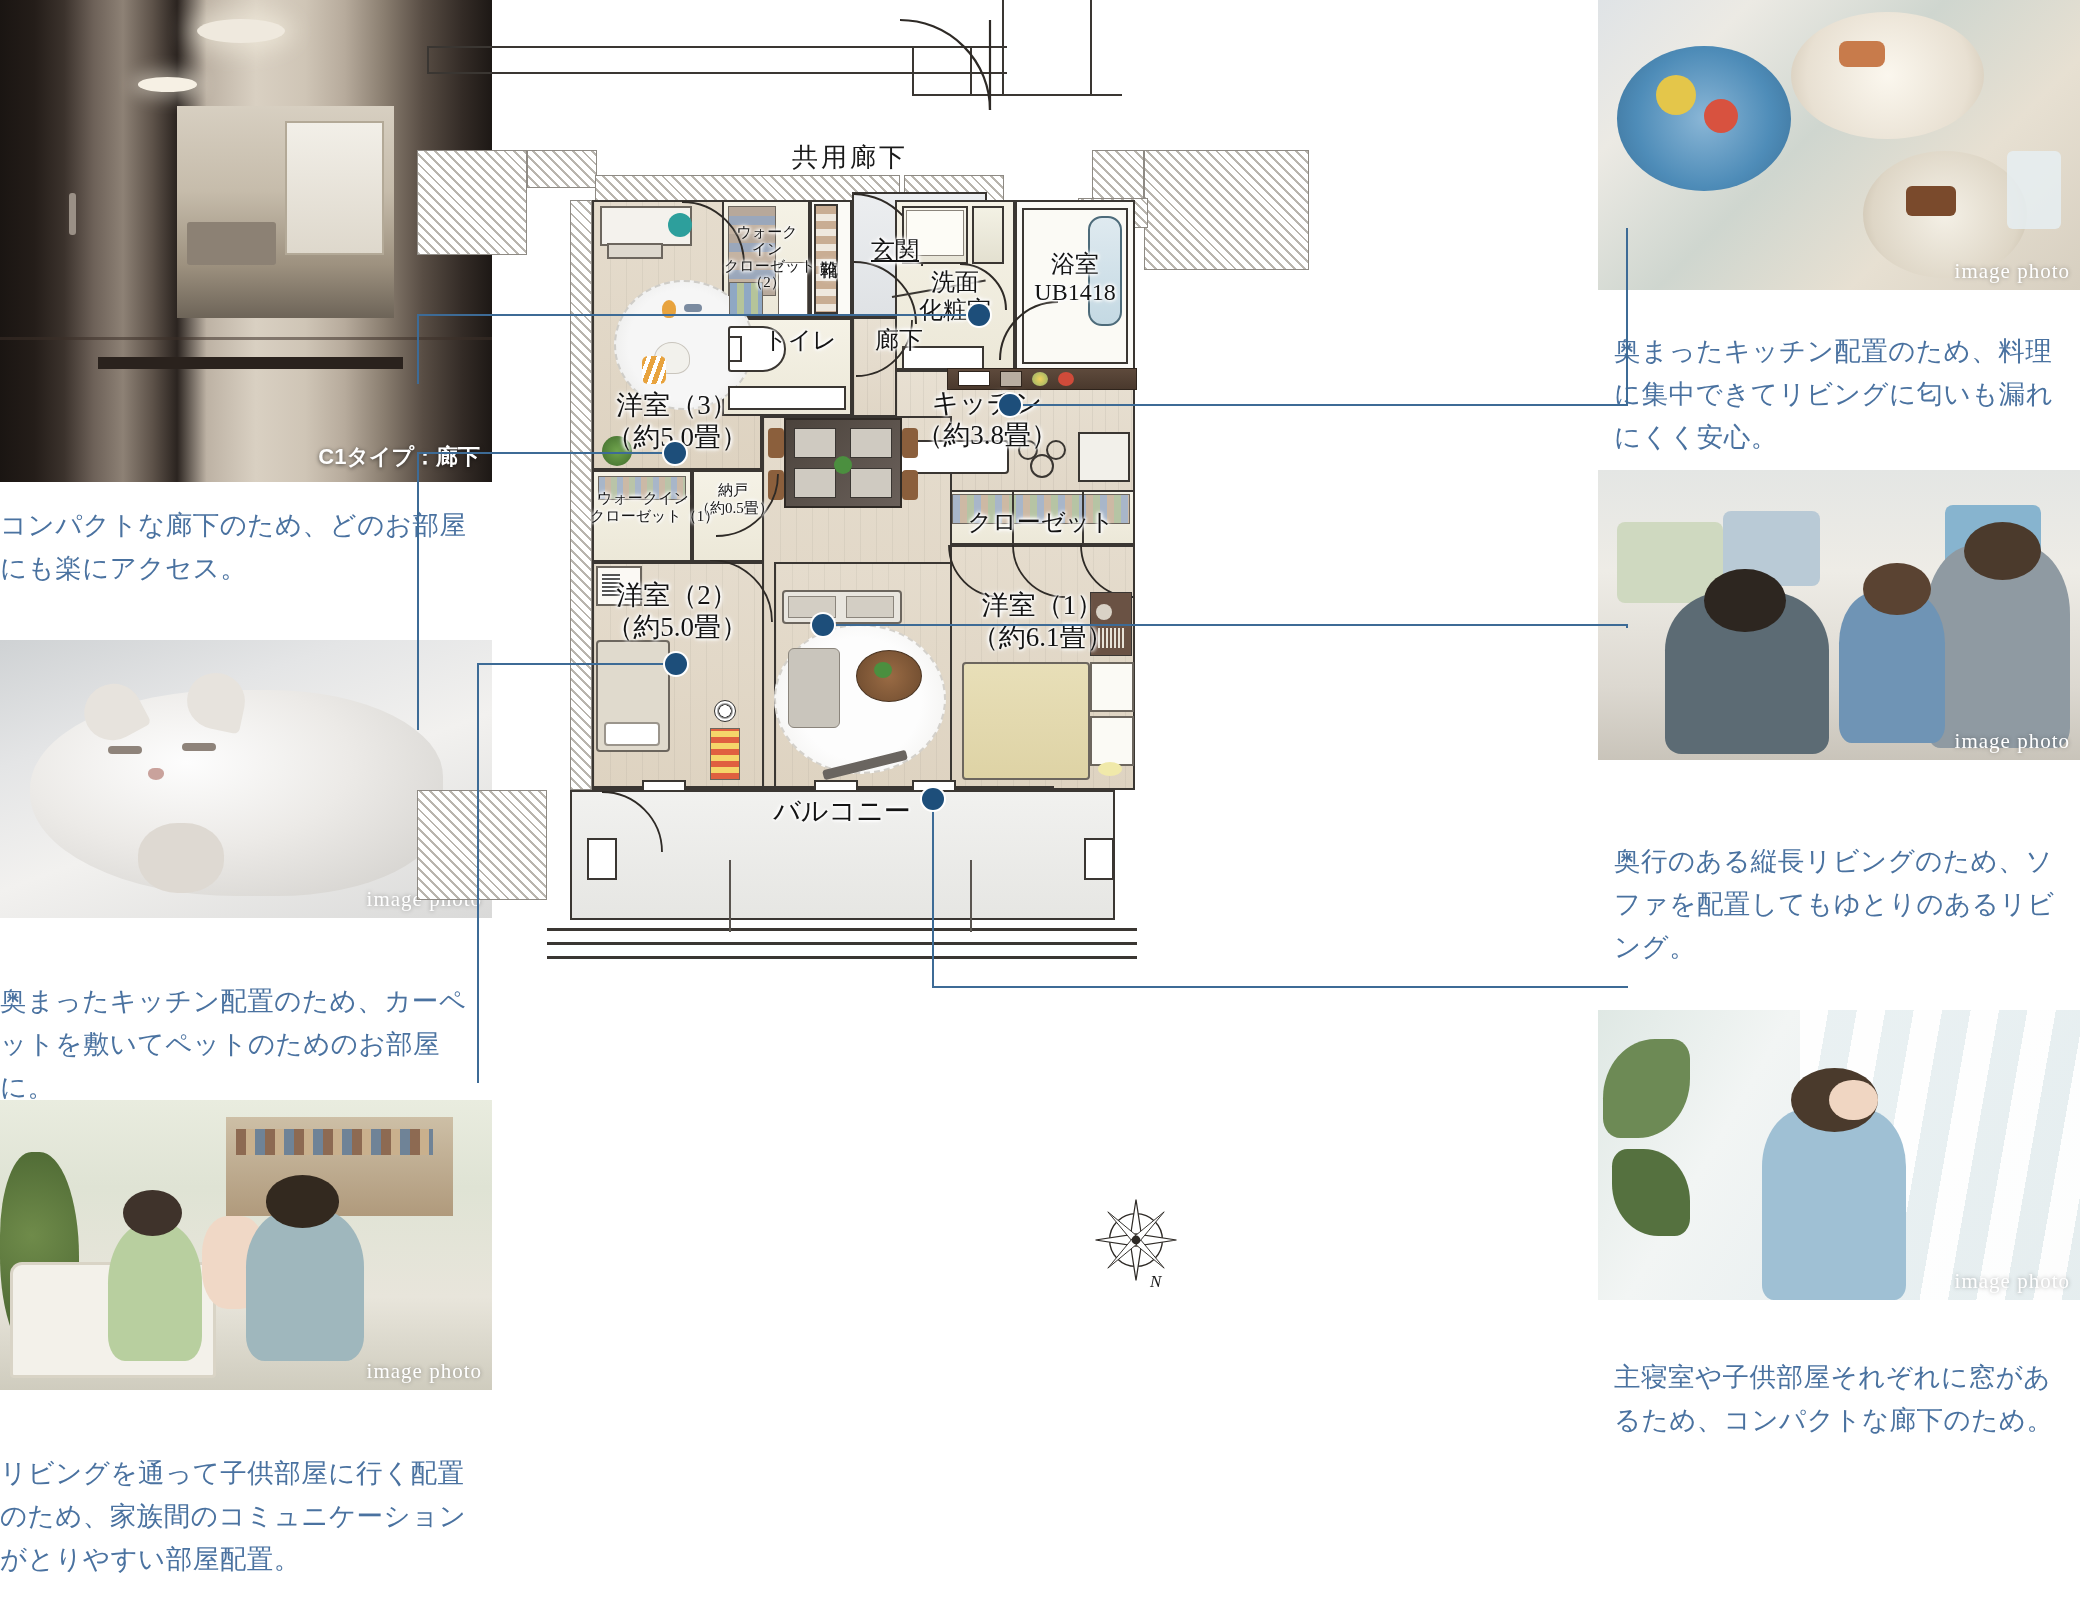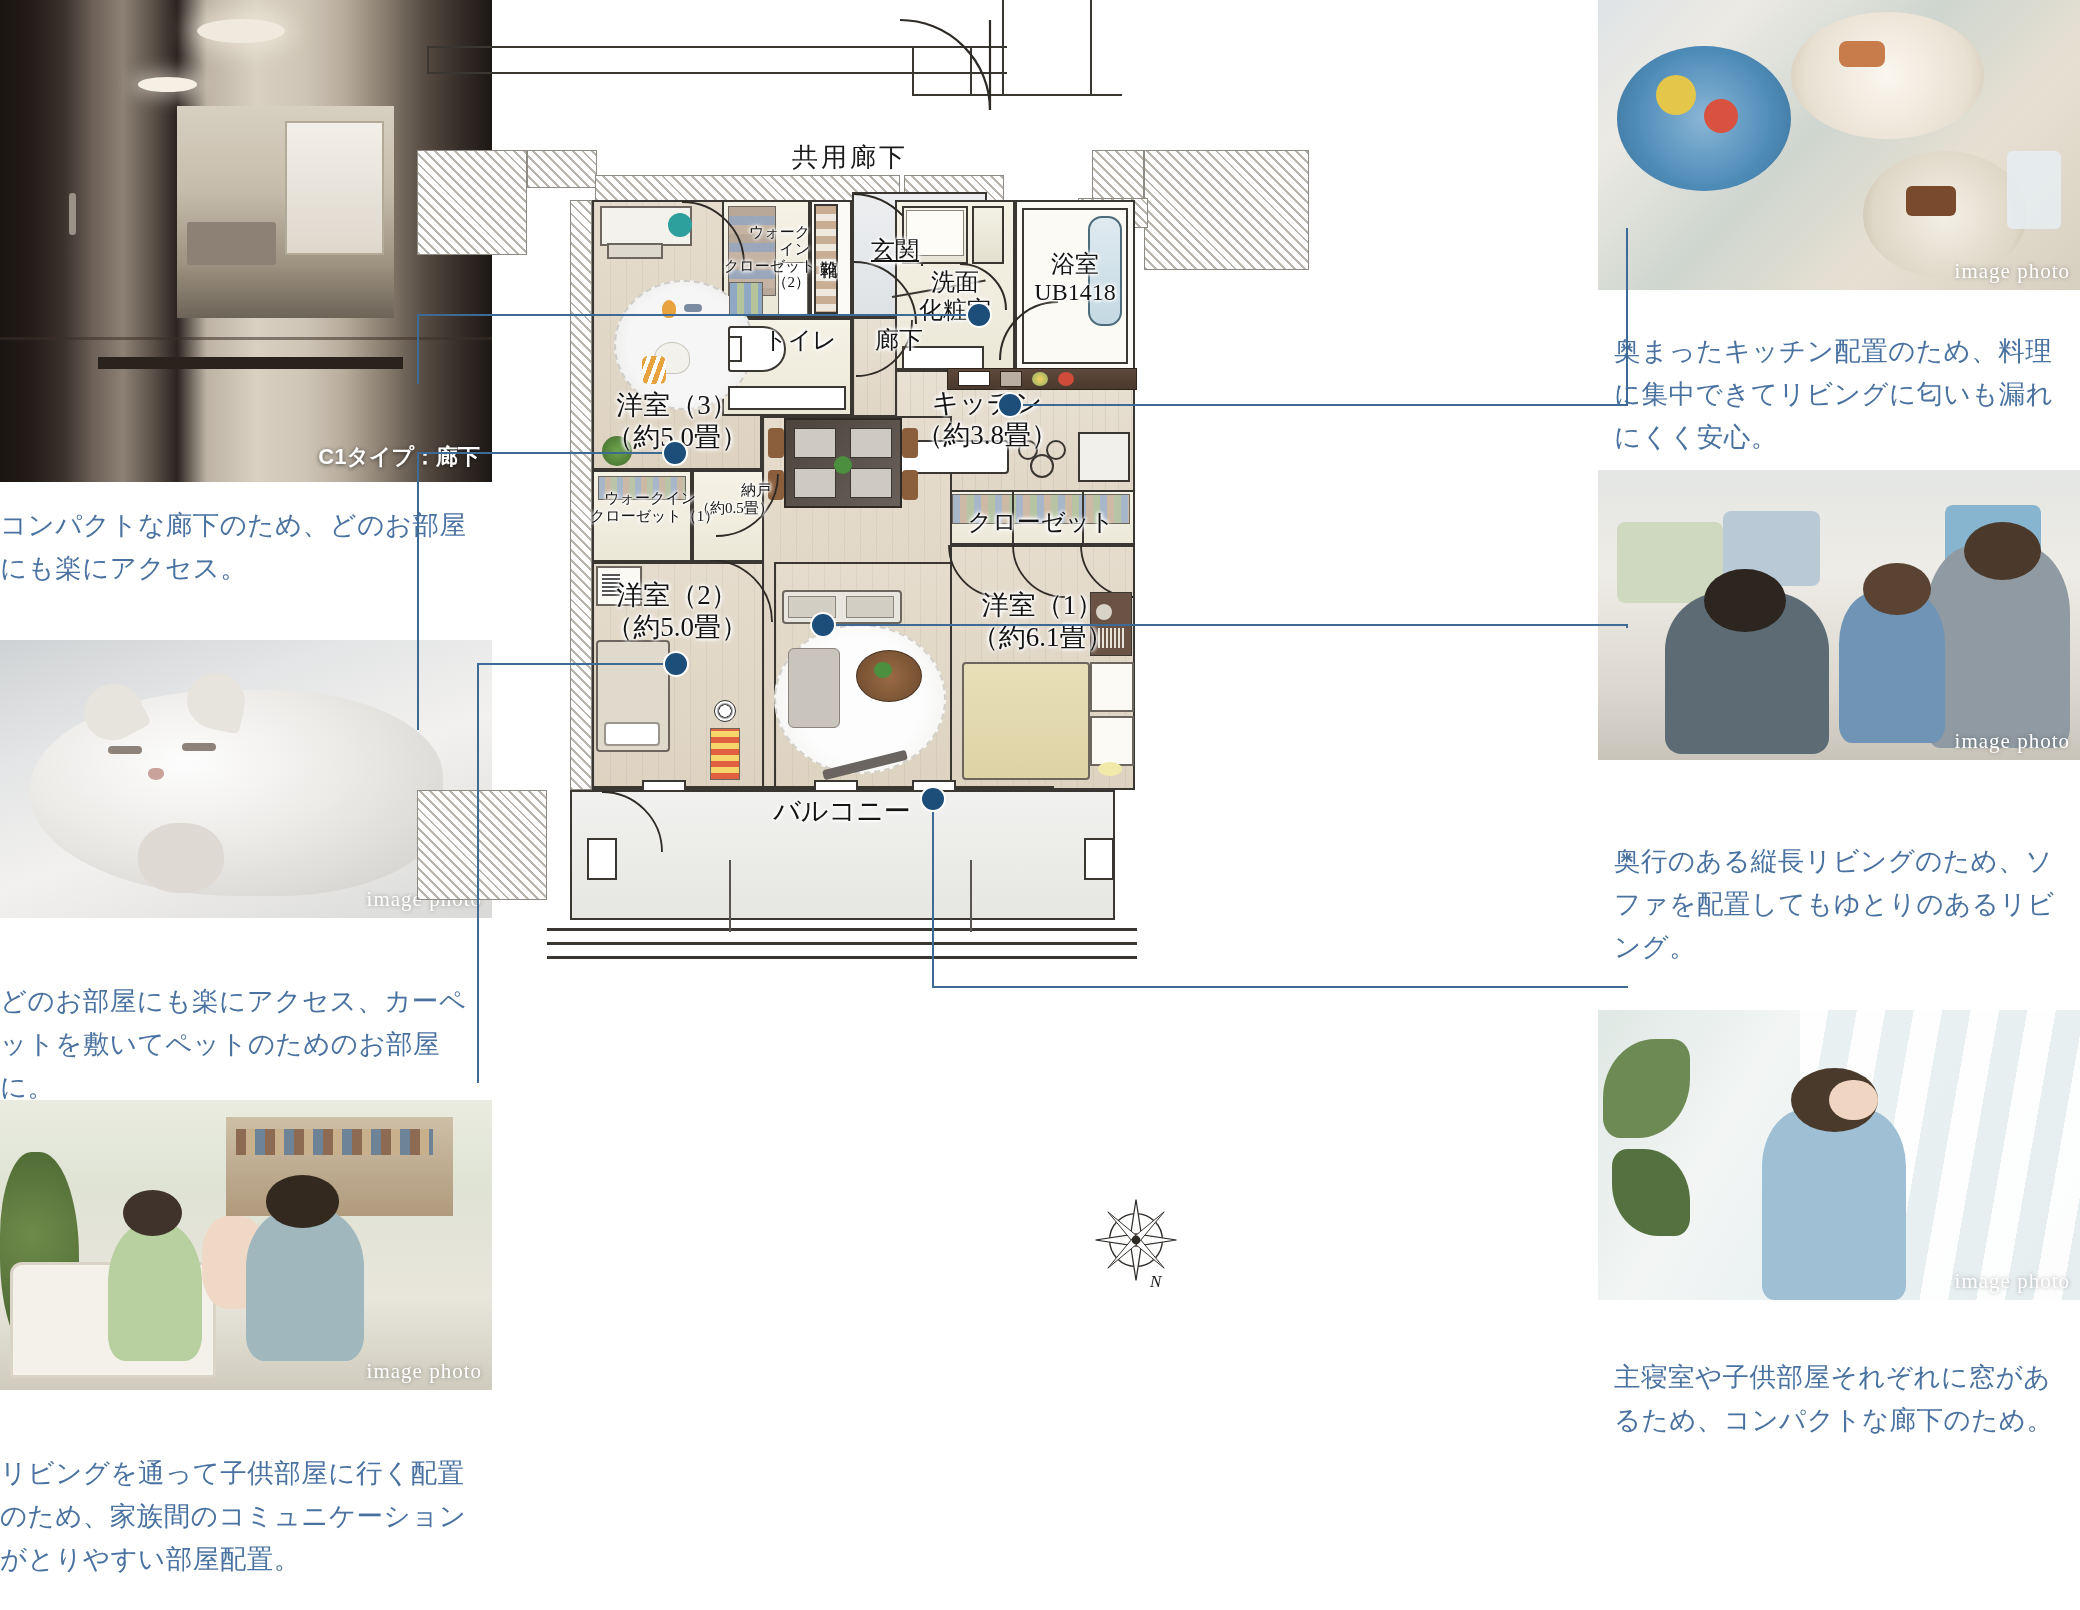--- a/index.html
+++ b/index.html
@@ -253,21 +253,21 @@
   .rlabel {
     position: absolute; text-align: center; line-height: 1.18;
     font-family: "Liberation Serif","DejaVu Serif",serif;
     color: #141414;
     text-shadow: 0 0 4px #fff, 0 0 4px #fff, 0 0 7px #fff, 1px 0 3px #fff, -1px 0 3px #fff;
     white-space: nowrap;
   }
   .rl-lg { font-size: 27px; }
   .rl-md { font-size: 24px; }
   .rl-sm { font-size: 18px; }
-  .rl-xs { font-size: 15px; text-align: right; }
+  .rl-xs { font-size: 15px; }
 
   
   .furn { position: absolute; }
   .fline { position: absolute; background: #3a3632; }
 
   
   .leader { position: absolute; background: #3d6b96; }
   .dot {
     position: absolute; width: 22px; height: 22px; border-radius: 50%;
     background: #1d4e7a; box-shadow: 0 0 0 2px #fff;
@@ -301,21 +301,21 @@
       <div class="body"></div>
       <div class="ear1"></div>
       <div class="ear2"></div>
       <div class="eye1"></div>
       <div class="eye2"></div>
       <div class="nose"></div>
       <div class="paw"></div>
       <div class="imgphoto-tag">image photo</div>
     </div>
 
-    <div class="cap" id="cap-cat">どのお部屋にも楽にアクセス、カーペットを敷いてペットのためのお部屋に。</div>
+    <div class="cap" id="cap-cat">奥まったキッチン配置のため、カーペットを敷いてペットのためのお部屋に。</div>
 
     <div class="photo" id="photo-family">
       <div class="plant"></div>
       <div class="shelf"></div>
       <div class="shelfbooks"></div>
       <div class="sofa"></div>
       <div class="mom"></div>
       <div class="momh"></div>
       <div class="kid"></div>
       <div class="dad"></div>

